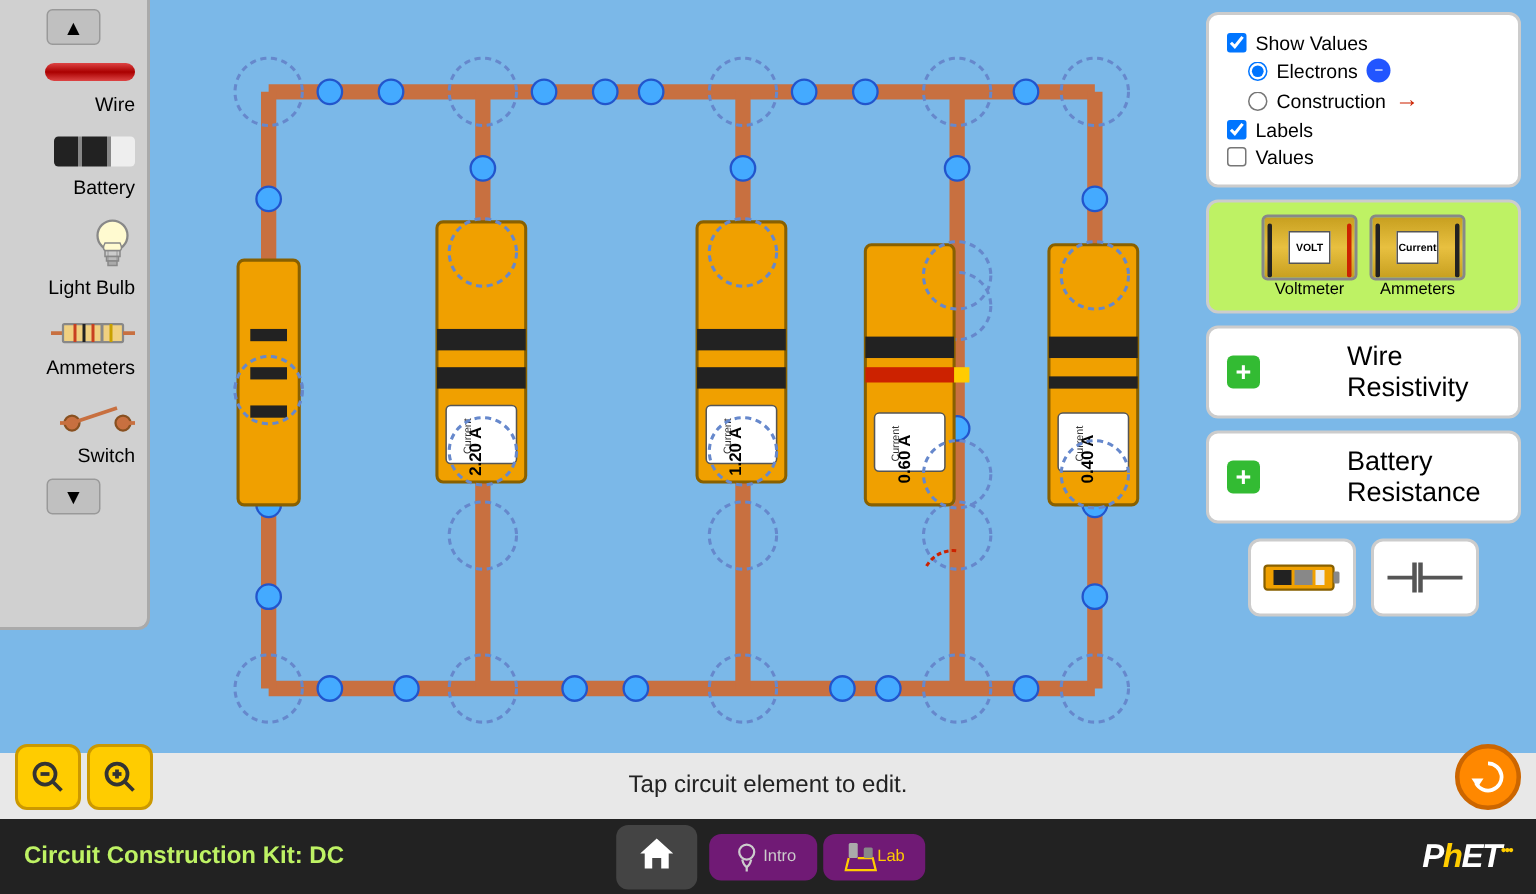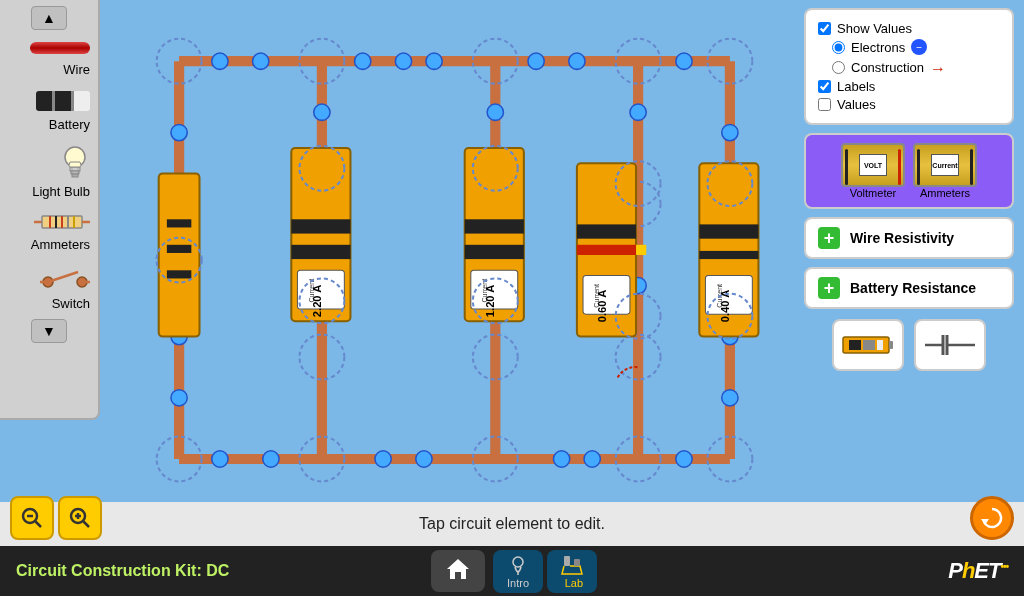--- a/index.html
+++ b/index.html
@@ -139,21 +139,21 @@
       color: #cc2200;
       font-size: 16px;
       margin-left: 6px;
     }
     .indent {
       margin-left: 14px;
     }
 
     
     .meter-box {
-      background: #8b5cf6;
+      background: #bef264;
       border: 2px solid #ccc;
       border-radius: 8px;
       padding: 8px 12px;
       margin-bottom: 8px;
       display: flex;
       gap: 8px;
       align-items: center;
       justify-content: center;
     }
     .meter-item {
@@ -242,23 +242,24 @@
       color: white;
       font-size: 18px;
       font-weight: bold;
       display: flex;
       align-items: center;
       justify-content: center;
       margin-right: 10px;
       flex-shrink: 0;
     }
     .green-button-label {
-      font-size: 14px;
-      font-weight: bold;
+      font-size: 18px;
+      font-weight: normal;
       color: #000;
+      margin-left: 48px;
     }
 
     
     .bottom-tools {
       display: flex;
       gap: 10px;
       margin-top: 10px;
       justify-content: center;
     }
     .tool-btn {
@@ -294,23 +295,23 @@
     .bottom-nav {
       display: flex;
       align-items: center;
       gap: 4px;
       position: absolute;
       left: 50%;
       transform: translateX(-50%);
     }
     .nav-btn {
       display: flex;
-      flex-direction: column;
-      align-items: flex-end;
-      background: #0c4a6e;
+      flex-direction: row;
+      align-items: center;
+      background: #701a75;
       border-radius: 8px;
       padding: 4px 14px;
       cursor: pointer;
       color: #ccc;
       font-size: 11px;
     }
     .nav-btn.active {
       color: #ffcc00;
     }
     .nav-btn svg {

